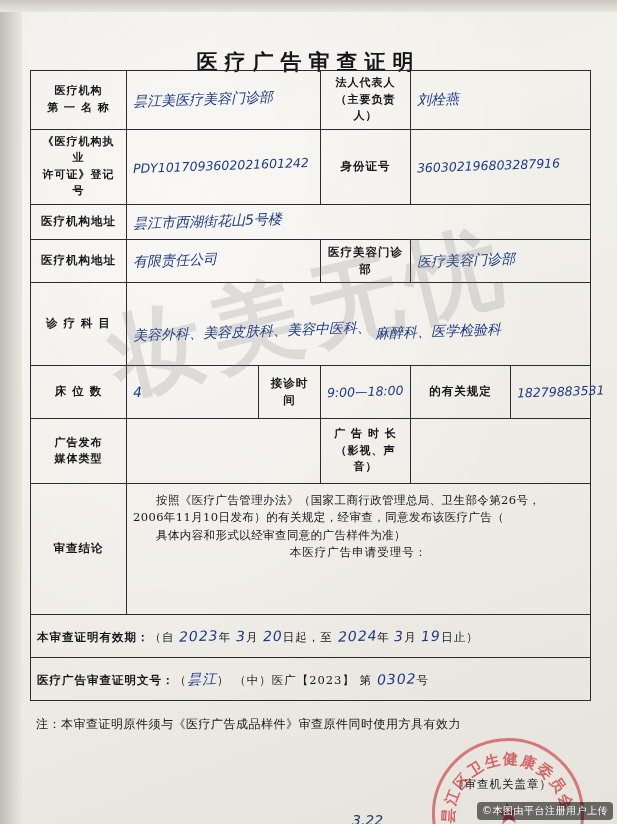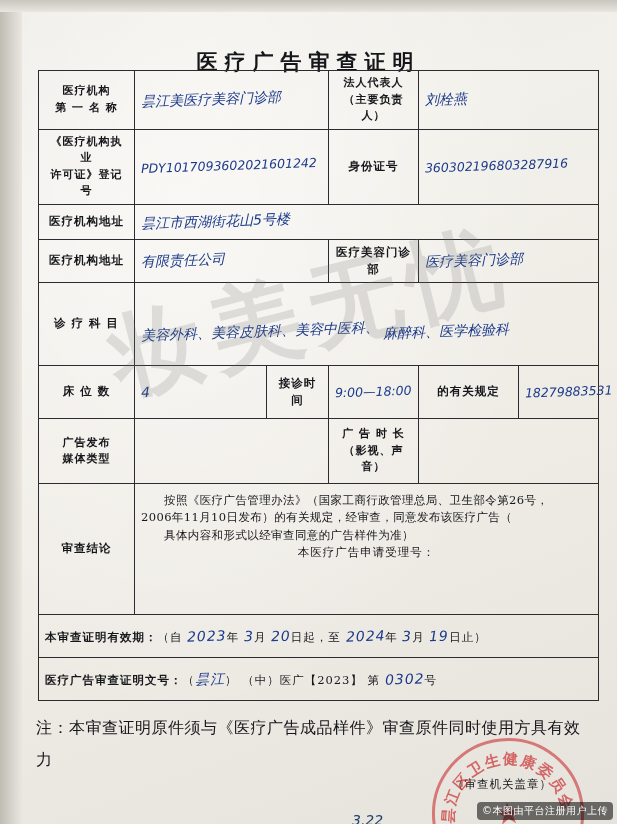--- a/index.html
+++ b/index.html
@@ -29,21 +29,21 @@
     position:absolute;left:0;top:0;width:617px;height:12px;
     background:linear-gradient(180deg,#c9c6be 0%,#e9e6e0 100%);
   }
   .title{
     position:absolute;left:0;top:16px;width:617px;text-align:center;
     font-family:"DejaVu Serif", serif;
     font-weight:bold;font-size:21px;letter-spacing:7px;color:#15161a;margin-top:32px;
   }
   
   .tbl{
-    position:absolute;left:38px;top:70px;width:560px;
+    position:absolute;left:30px;top:70px;width:560px;
     border-collapse:collapse;
     table-layout:fixed;
     font-family:"DejaVu Serif", serif;
     color:#16171b;
   }
   .tbl td{
     border:1px solid #2b2b30;
     padding:4px 6px;
     font-size:11.5px;
     vertical-align:middle;
@@ -66,21 +66,21 @@
     font-size:11px;line-height:1.9;letter-spacing:0.4px;
   }
   .conclusion .ind{display:block;text-indent:2em;}
   .conclusion .recv{display:block;text-align:center;letter-spacing:1px;}
   .valid-row td{height:34px;}
   .valid-line{font-size:12px;letter-spacing:1px;}
   .docno-row td{height:34px;}
   .note{
     position:absolute;left:36px;top:712px;width:545px;
     font-family:Liberation Sans, sans-serif;
-    font-size:16px;color:#16171b;letter-spacing:0.5px;line-height:2;
+    font-size:12px;color:#16171b;letter-spacing:0.5px;line-height:2;
   }
   .note .l2{display:block;text-indent:2.4em;}
   .seal-label{
     position:absolute;left:404px;top:777px;
     font-family:Liberation Serif, serif;font-size:11.5px;color:#16171b;letter-spacing:1px;margin-left:48px;
   }
   .seal-date{
     position:absolute;left:352px;top:812px;
     font-family:"DejaVu Sans", sans-serif;font-size:14px;color:#23406f;font-style:italic;
   }

